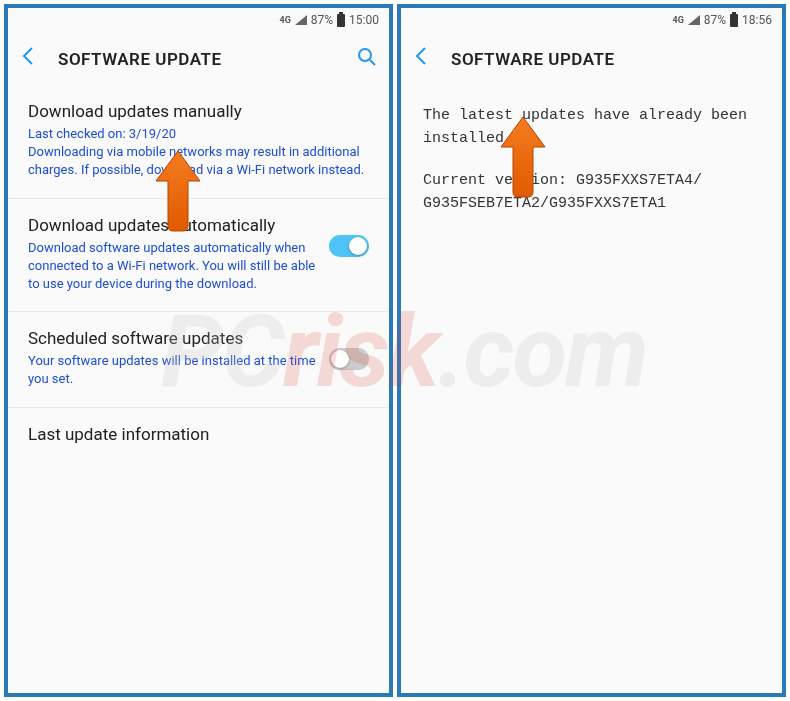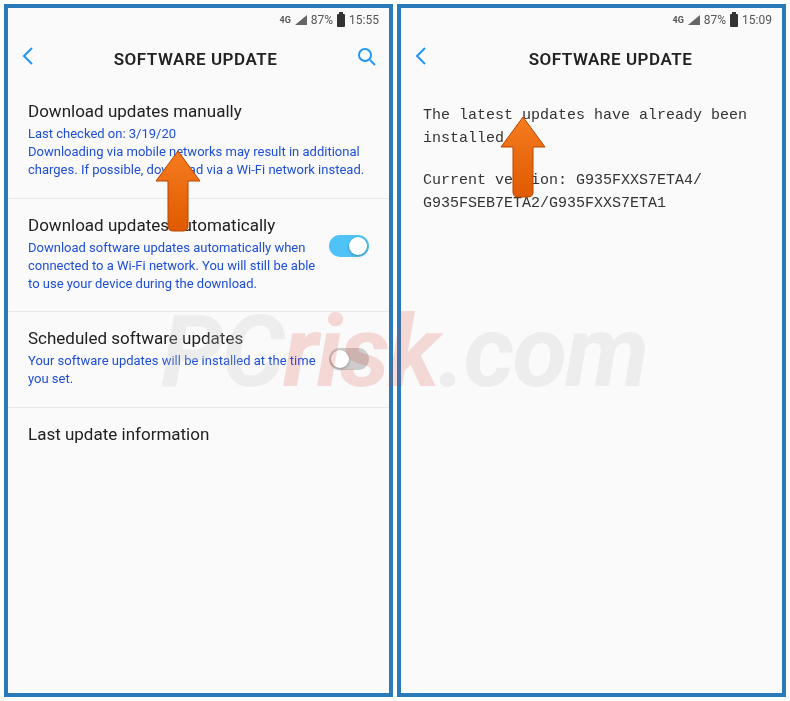--- a/index.html
+++ b/index.html
@@ -71,21 +71,20 @@
       width: 4px;
       height: 2px;
       background: #333;
     }
     .header {
       display: flex;
       align-items: center;
       padding: 14px 12px;
       gap: 24px;
       background: #fafafa;
-      text-align: center;
     }
     .back-arrow {
       color: #2196F3;
       font-size: 22px;
       font-weight: 300;
     }
     .header-title {
       font-size: 17px;
       font-weight: 600;
       color: #222;
@@ -197,21 +196,21 @@
 <body>
 
 <div class="container">
 
   <div class="phone">
     <div class="status-bar">
       <span class="status-4g">4G</span>
       <span class="signal-icon"></span>
       <span>87%</span>
       <span class="battery-icon"></span>
-      <span>15:55</span>
+      <span>15:00</span>
     </div>
 
     <div class="header">
       <span class="back-arrow">
         <svg width="14" height="20" viewBox="0 0 14 20">
             <path d="M12 2 L4 10 L12 18" stroke="#2196F3" stroke-width="2" fill="none"></path>
           </svg>
       </span>
       <span class="header-title">SOFTWARE UPDATE</span>
       <span class="search-icon">
@@ -266,21 +265,21 @@
       </svg>
     </div>
   </div>
 
   <div class="phone">
     <div class="status-bar">
       <span class="status-4g">4G</span>
       <span class="signal-icon"></span>
       <span>87%</span>
       <span class="battery-icon"></span>
-      <span>15:09</span>
+      <span>18:56</span>
     </div>
 
     <div class="header">
       <span class="back-arrow">
         <svg width="14" height="20" viewBox="0 0 14 20">
             <path d="M12 2 L4 10 L12 18" stroke="#2196F3" stroke-width="2" fill="none"></path>
           </svg>
       </span>
       <span class="header-title">SOFTWARE UPDATE</span>
     </div>

